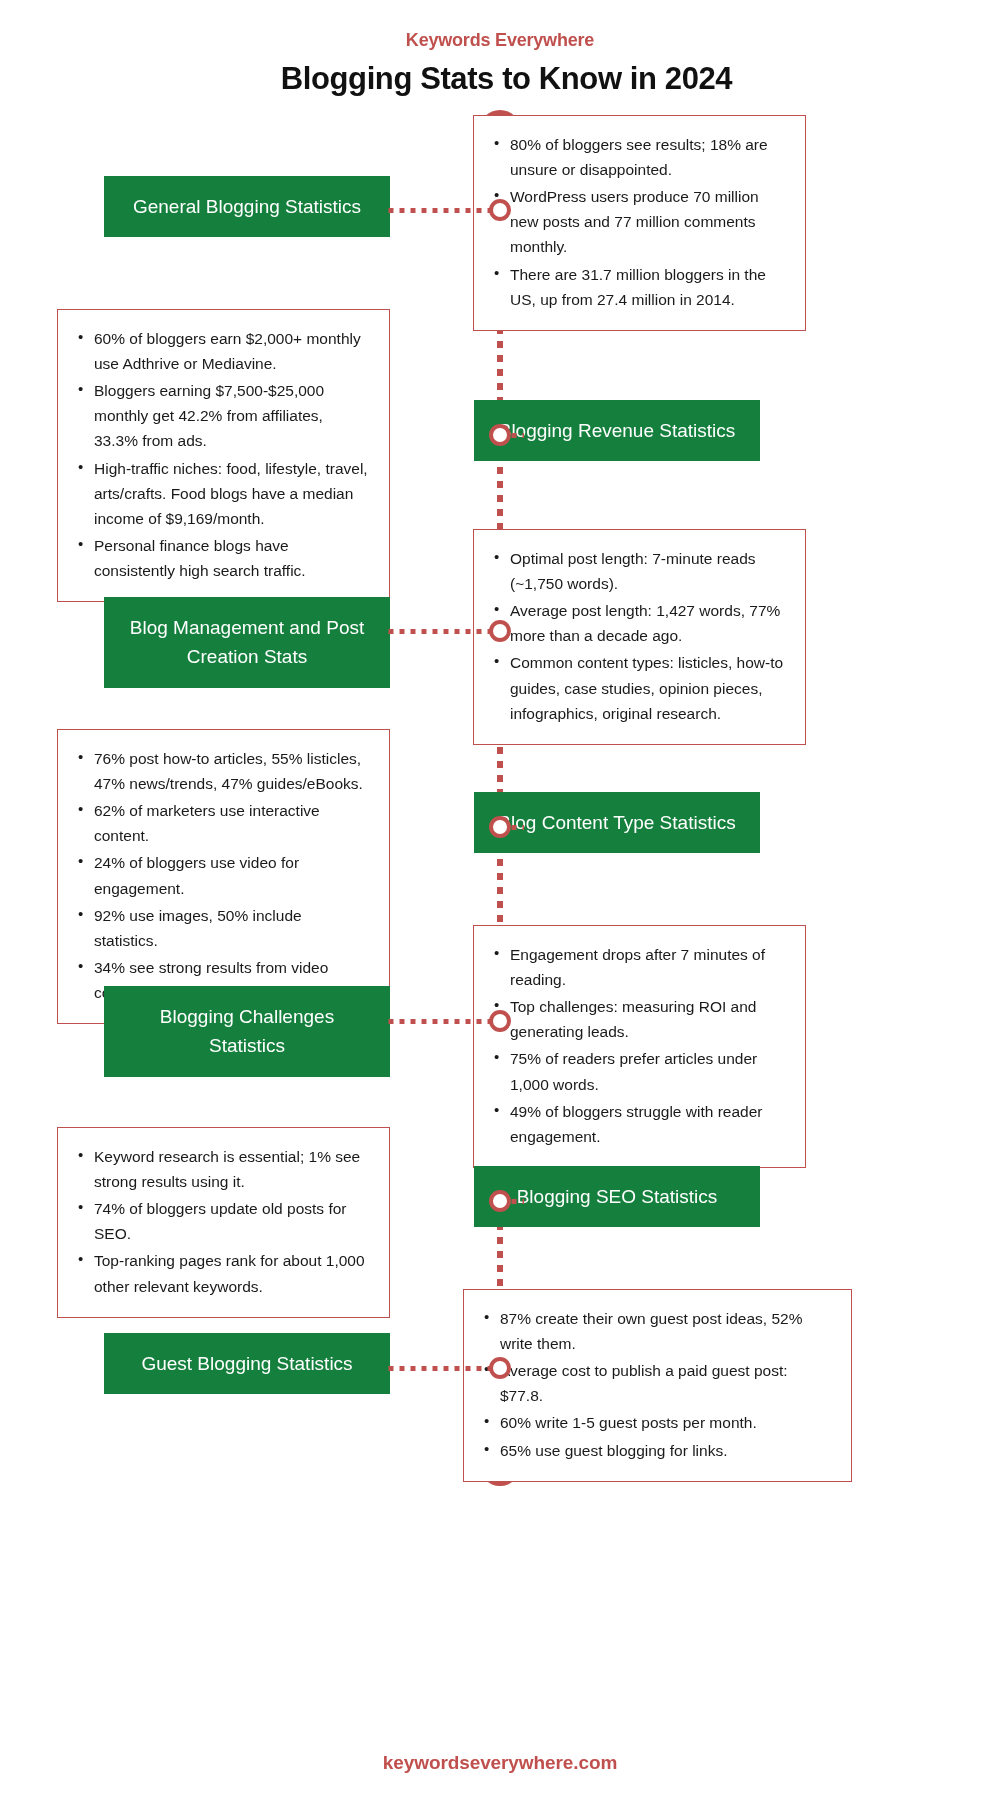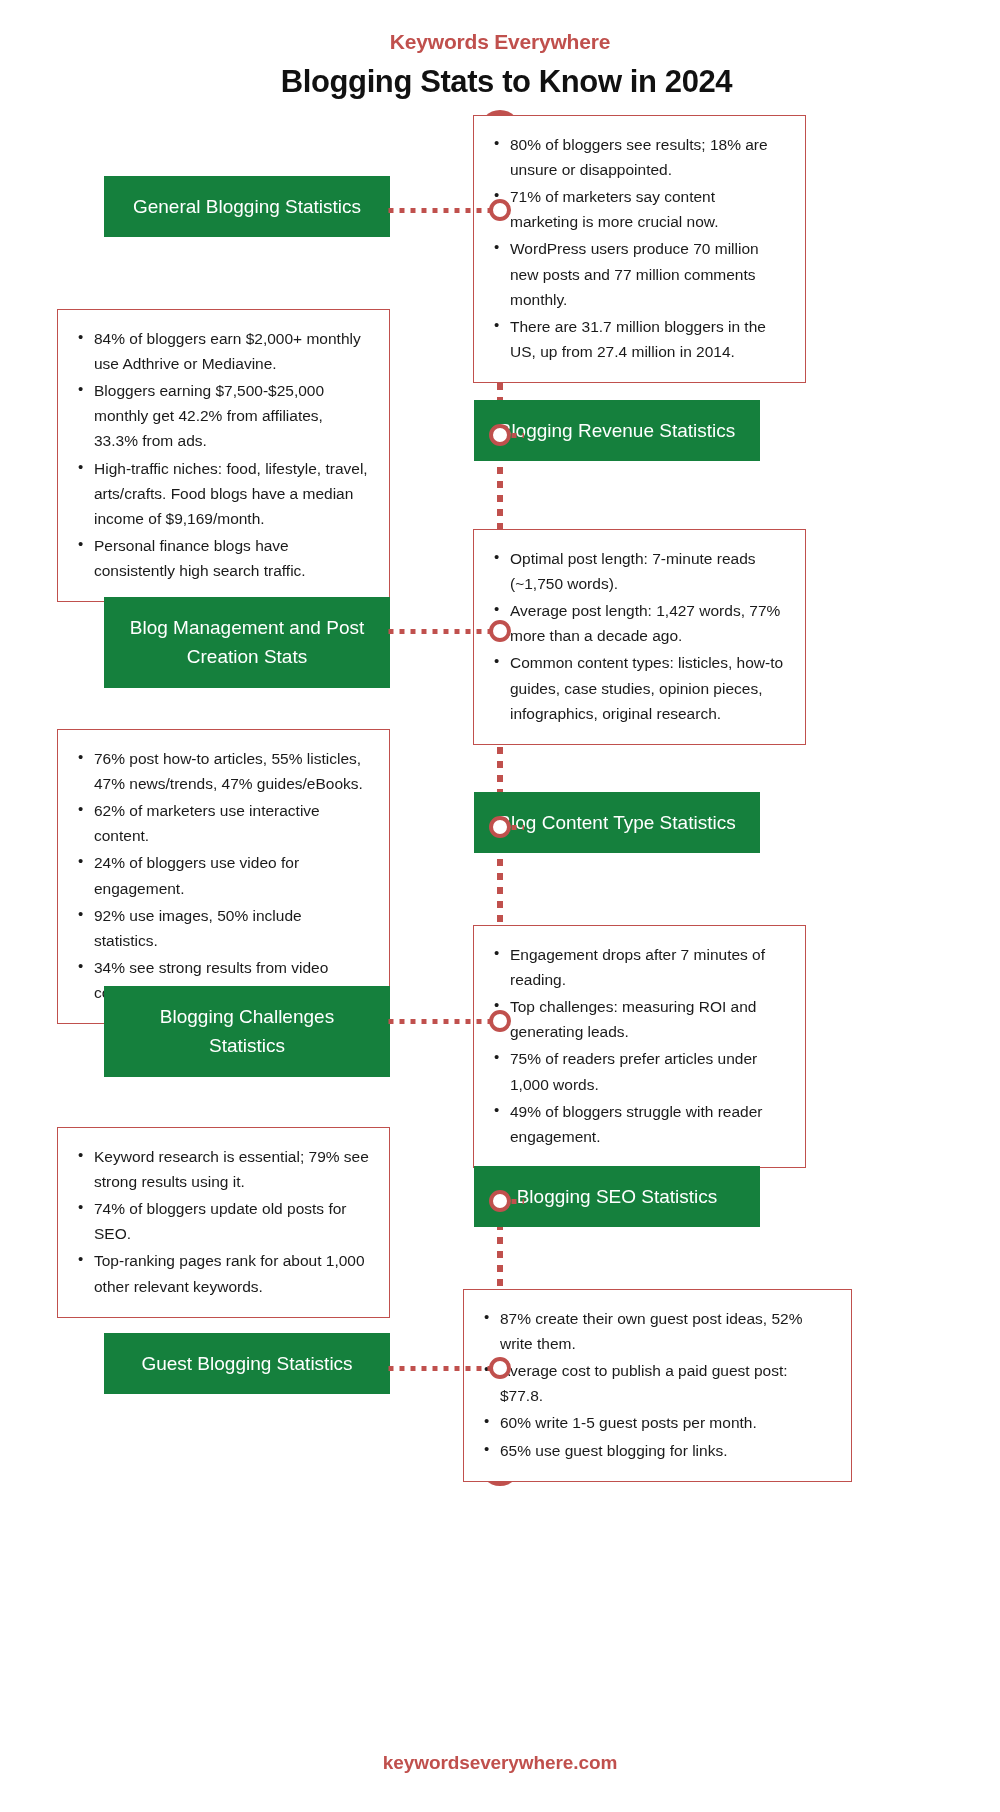--- a/index.html
+++ b/index.html
@@ -13,21 +13,21 @@
     overflow: hidden;
   }
 
   
   .header {
     text-align: center;
     padding-top: 30px;
   }
   .brand {
     color: #c0504d;
-    font-size: 21px;
+    font-size: 18px;
     font-weight: bold;
     letter-spacing: -0.2px;
   }
   .main-title {
     color: #111111;
     font-size: 31px;
     font-weight: bold;
     margin-top: 10px;
     letter-spacing: -0.4px;
     margin-left: 13px;
@@ -173,33 +173,32 @@
 </div>
 
 <div id="blocks">
     <div class="block" style="top: 176px; left: 104px; width: 286px;">
       <div class="label-box">General Blogging Statistics</div>
     </div>
     <div class="block" style="top: 115px; left: 473px; width: 333px;">
       <div class="content-box">
         <ul>
           <li>80% of bloggers see results; 18% are unsure or disappointed.</li>
-          <li>71% of marketers say content marketing is more crucial now.</li>
           <li>WordPress users produce 70 million new posts and 77 million comments monthly.</li>
           <li>There are 31.7 million bloggers in the US, up from 27.4 million in 2014.</li>
         </ul>
       </div>
     </div>
     <div class="block" style="top: 400px; left: 474px; width: 286px;">
       <div class="label-box">Blogging Revenue Statistics</div>
     </div>
     <div class="block" style="top: 309px; left: 57px; width: 333px;">
       <div class="content-box">
         <ul>
-          <li>84% of bloggers earn $2,000+ monthly use Adthrive or Mediavine.</li>
+          <li>60% of bloggers earn $2,000+ monthly use Adthrive or Mediavine.</li>
           <li>Bloggers earning $7,500-$25,000 monthly get 42.2% from affiliates, 33.3% from ads.</li>
           <li>High-traffic niches: food, lifestyle, travel, arts/crafts. Food blogs have a median income of $9,169/month.</li>
           <li>Personal finance blogs have consistently high search traffic.</li>
         </ul>
       </div>
     </div>
     <div class="block" style="top: 597px; left: 104px; width: 286px;">
       <div class="label-box">Blog Management and Post Creation Stats</div>
     </div>
     <div class="block" style="top: 529px; left: 473px; width: 333px;">
@@ -237,21 +236,21 @@
           <li>49% of bloggers struggle with reader engagement.</li>
         </ul>
       </div>
     </div>
     <div class="block" style="top: 1166px; left: 474px; width: 286px;">
       <div class="label-box">Blogging SEO Statistics</div>
     </div>
     <div class="block" style="top: 1127px; left: 57px; width: 333px;">
       <div class="content-box">
         <ul>
-          <li>Keyword research is essential; 79% see strong results using it.</li>
+          <li>Keyword research is essential; 1% see strong results using it.</li>
           <li>74% of bloggers update old posts for SEO.</li>
           <li>Top-ranking pages rank for about 1,000 other relevant keywords.</li>
         </ul>
       </div>
     </div>
     <div class="block" style="top: 1333px; left: 104px; width: 286px;">
       <div class="label-box">Guest Blogging Statistics</div>
     </div>
     <div class="block" style="top: 1289px; left: 463px; width: 389px;">
       <div class="content-box">

